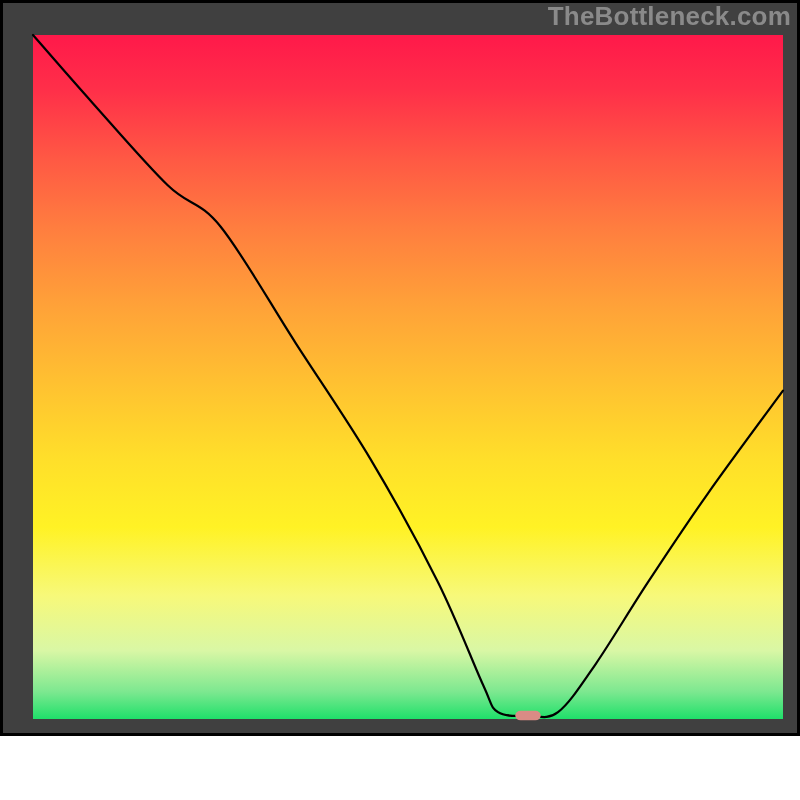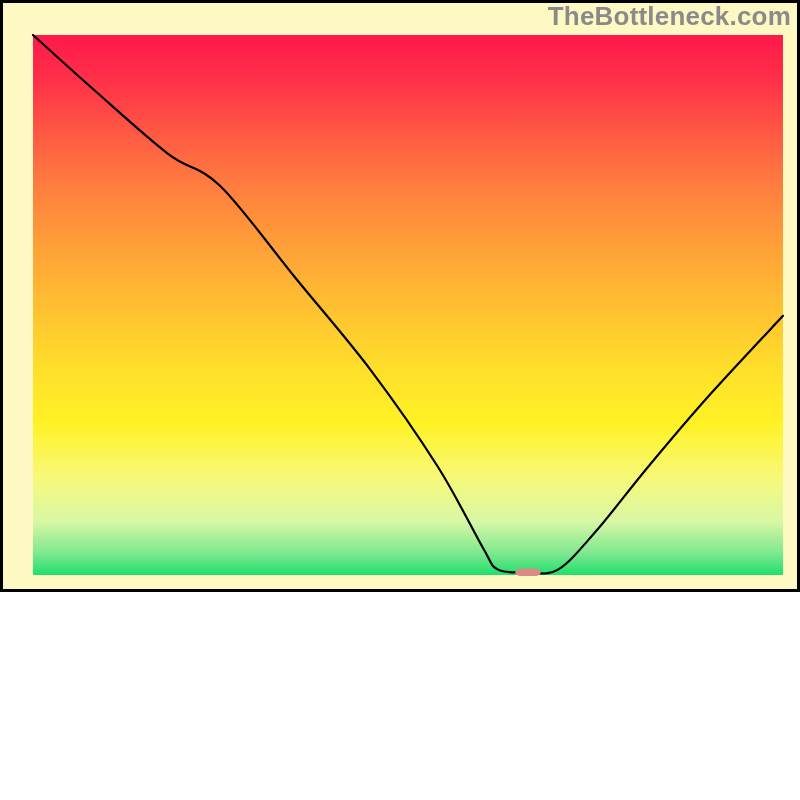--- a/index.html
+++ b/index.html
@@ -6,24 +6,24 @@
     margin: 0;
     padding: 0;
     width: 800px;
     height: 800px;
     background: #ffffff;
     overflow: hidden;
   }
   .frame {
     box-sizing: border-box;
     width: 800px;
-    height: 592px;
+    height: 736px;
     border: 3px solid #000000;
     position: relative;
-    background: #fef9c3;
+    background: #404040;
   }
   .watermark {
     position: absolute;
     top: -2px;
     right: 6px;
     font-family: Arial, Helvetica, sans-serif;
     font-size: 26px;
     font-weight: 600;
     color: #8a8a8a;
     letter-spacing: 0.2px;

